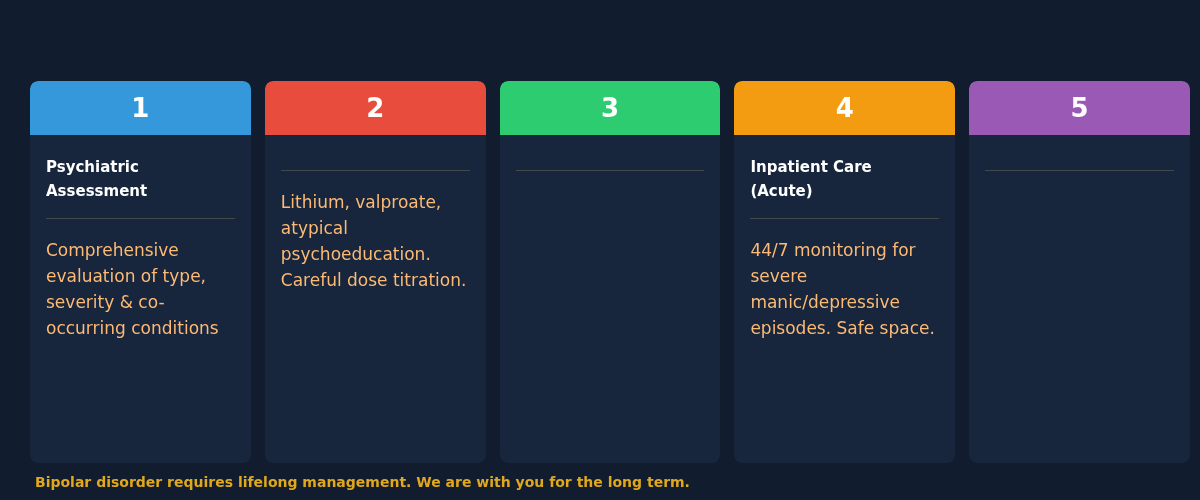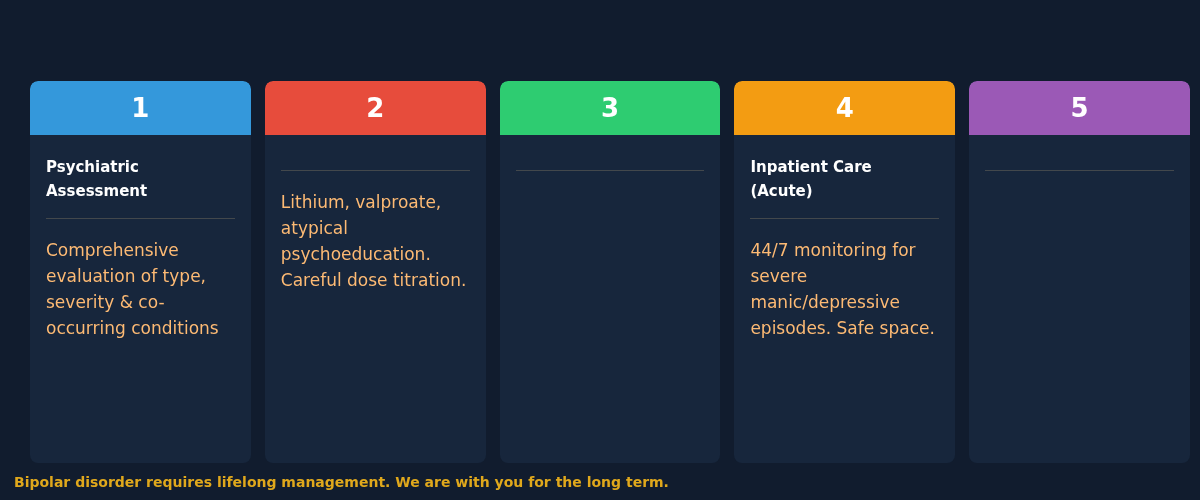--- a/index.html
+++ b/index.html
@@ -105,21 +105,21 @@
   .card-desc {
     margin: 18px 0 0 0;
     font-size: 17px;
     line-height: 26px;
     color: #fdba74;
   }
 
   
   .footer {
     position: absolute;
-    left: 14px;
+    left: 35px;
     top: 474px;
   }
   .footer-note {
     margin: 0;
     font-size: 14px;
     font-weight: bold;
     color: #e0a81c;
     white-space: nowrap;
     font-family: "DejaVu Sans", sans-serif;
   }

